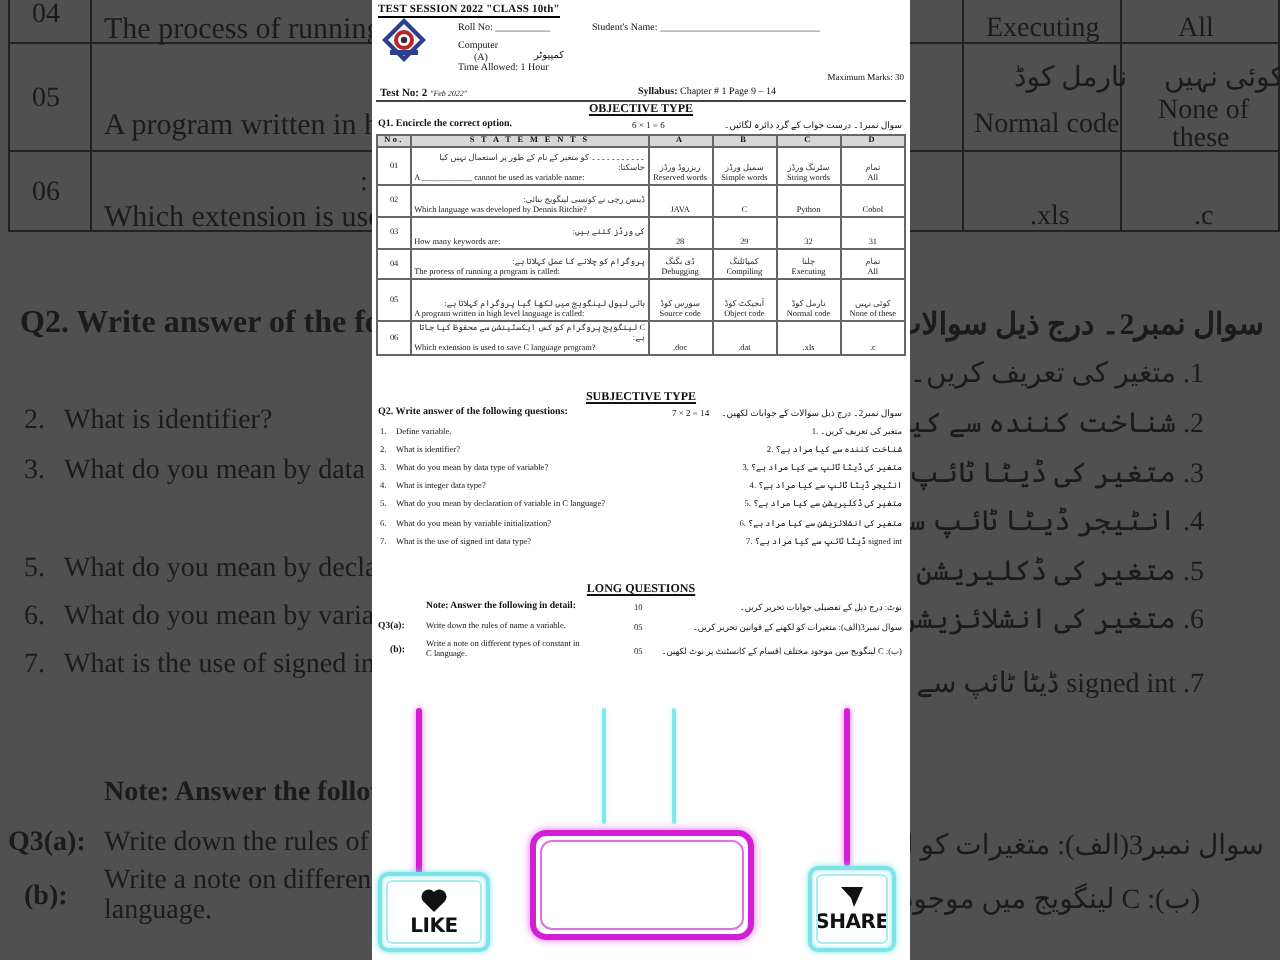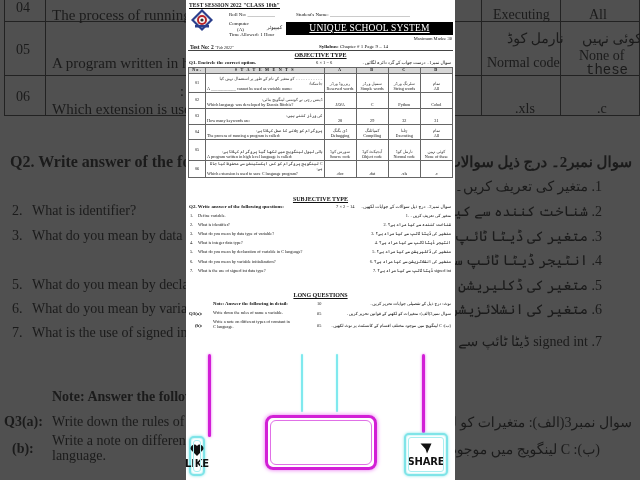--- a/index.html
+++ b/index.html
@@ -62,21 +62,21 @@
   .lq-label { position:absolute; left: 3px; font-size: 4.8px; font-weight: bold; white-space: nowrap; }
   .lq-text { position:absolute; left: 27px; font-size: 4.3px; line-height: 4.6px; width: 78px; }
   .lq-marks { position:absolute; left: 131px; font-size: 4.3px; }
   .lq-urdu { position:absolute; right: 4px; font-size: 4.3px; direction: rtl; white-space: nowrap; }
 
   
   .neon { position:absolute; left: 186px; top: 340px; width: 269px; height: 140px; }
   .string { position:absolute; width: 3px; border-radius: 2px; }
   .string.magenta { background: #d21fd6; box-shadow: 0 0 3px #e86cf0; }
   .string.cyan { background: #7fe9ee; width: 2px; box-shadow: 0 0 2px #b7f6f8; }
-  .neon-btn { position:absolute; width: 16px; height: 40px; border: 2px solid #7fe4e8; border-radius: 5px; box-shadow: 0 0 3px #7fe4e8, inset 0 0 2px #7fe4e8; background: #fff; display:flex; flex-direction: column; align-items:center; justify-content:center; }
+  .neon-btn { position:absolute; width: 56px; height: 40px; border: 2px solid #7fe4e8; border-radius: 5px; box-shadow: 0 0 3px #7fe4e8, inset 0 0 2px #7fe4e8; background: #fff; display:flex; flex-direction: column; align-items:center; justify-content:center; }
   .neon-btn::after { content:""; position:absolute; inset: 2px; border: 1px solid #a8eef1; border-radius: 3px; }
   .neon-btn .lbl { font-family: "DejaVu Sans", sans-serif; font-weight: bold; font-size: 10px; color:#111; letter-spacing: -0.2px; margin-top: 2px; }
   .neon-frame { position:absolute; left: 79px; top: 75px; width: 112px; height: 55px; border: 3px solid #d21fd6; border-radius: 8px; box-shadow: 0 0 4px #e86cf0; }
   .neon-frame::after { content:""; position:absolute; inset: 2px; border: 1.5px solid #e070e6; border-radius: 6px; }
 </style>
 </head>
 <body>
 
 <div class="bg">
 
@@ -121,21 +121,21 @@
       <div style="left:0;top:21px;width:185px;height:1px;"></div>
       <div style="left:0;top:75px;width:185px;height:1px;"></div>
       <div style="left:0;top:115px;width:185px;height:1px;"></div>
     </div>
     <span class="cell" style="left:38px;top:7px;">Executing</span>
     <span class="cell" style="left:134px;top:7px;">All</span>
     <span class="cell" style="left:52px;top:30px;direction:rtl;">نارمل کوڈ</span>
     <span class="cell" style="left:127px;top:30px;direction:rtl;">کوئی نہیں</span>
     <span class="cell" style="left:32px;top:55px;">Normal code</span>
     <span class="cell" style="left:124px;top:48px;">None of</span>
-    <span class="cell" style="left:131px;top:62px;font-family:Liberation Mono, monospace;">these</span>
+    <span class="cell" style="left:131px;top:62px;">these</span>
     <span class="cell" style="left:60px;top:101px;">.xls</span>
     <span class="cell" style="left:142px;top:101px;">.c</span>
 
     <span class="urdu-line" style="top:153px;font-weight:bold;font-size:15px;">سوال نمبر2۔ درج ذیل سوالات کے جوابات لکھیں</span>
     <span class="urdu-line" style="top:178px;right:38px;">1.  متغیر کی تعریف کریں۔</span>
     <span class="urdu-line" style="top:203px;right:38px;">2.  شناخت کنندہ سے کیا مراد ہے؟</span>
     <span class="urdu-line" style="top:228px;right:38px;">3.  متغیر کی ڈیٹا ٹائپ سے کیا مراد ہے؟</span>
     <span class="urdu-line" style="top:252px;right:38px;">4.  انٹیجر ڈیٹا ٹائپ سے کیا مراد ہے؟</span>
     <span class="urdu-line" style="top:277px;right:38px;">5.  متغیر کی ڈکلیریشن سے کیا مراد ہے؟</span>
     <span class="urdu-line" style="top:301px;right:38px;">6.  متغیر کی انشلائزیشن سے کیا مراد ہے؟</span>
@@ -159,21 +159,20 @@
   </svg>
 
   <div class="roll">Roll No: ___________</div>
   <div class="student">Student's Name: ________________________________</div>
   <div class="subject">
     <div>Computer</div>
     <div style="padding-left:8px;">(A)</div>
   </div>
   <div class="urdu-subj">کمپیوٹر</div>
   <div class="time">Time Allowed: 1 Hour</div>
-  <div class="school">UNIQUE  SCHOOL SYSTEM</div>
   <div class="maxmarks">Maximum Marks: 30</div>
   <div class="testno"><span>Test No: 2</span> <small>"Feb 2022"</small></div>
   <div class="syllabus"><b>Syllabus:</b> <span>Chapter # 1 Page 9 – 14</span></div>
   <div class="hr1"></div>
 
   <div class="sec-title" style="top:52px;">OBJECTIVE TYPE</div>
   <div class="qline" style="top:60px;">Q1. Encircle the correct option.</div>
   <div class="qmarks" style="left:130px;top:60px;">6 × 1 = 6</div>
   <div class="qurdu" style="top:60px;">سوال نمبر1۔ درست جواب کے گرد دائرہ لگائیں۔</div>
 

